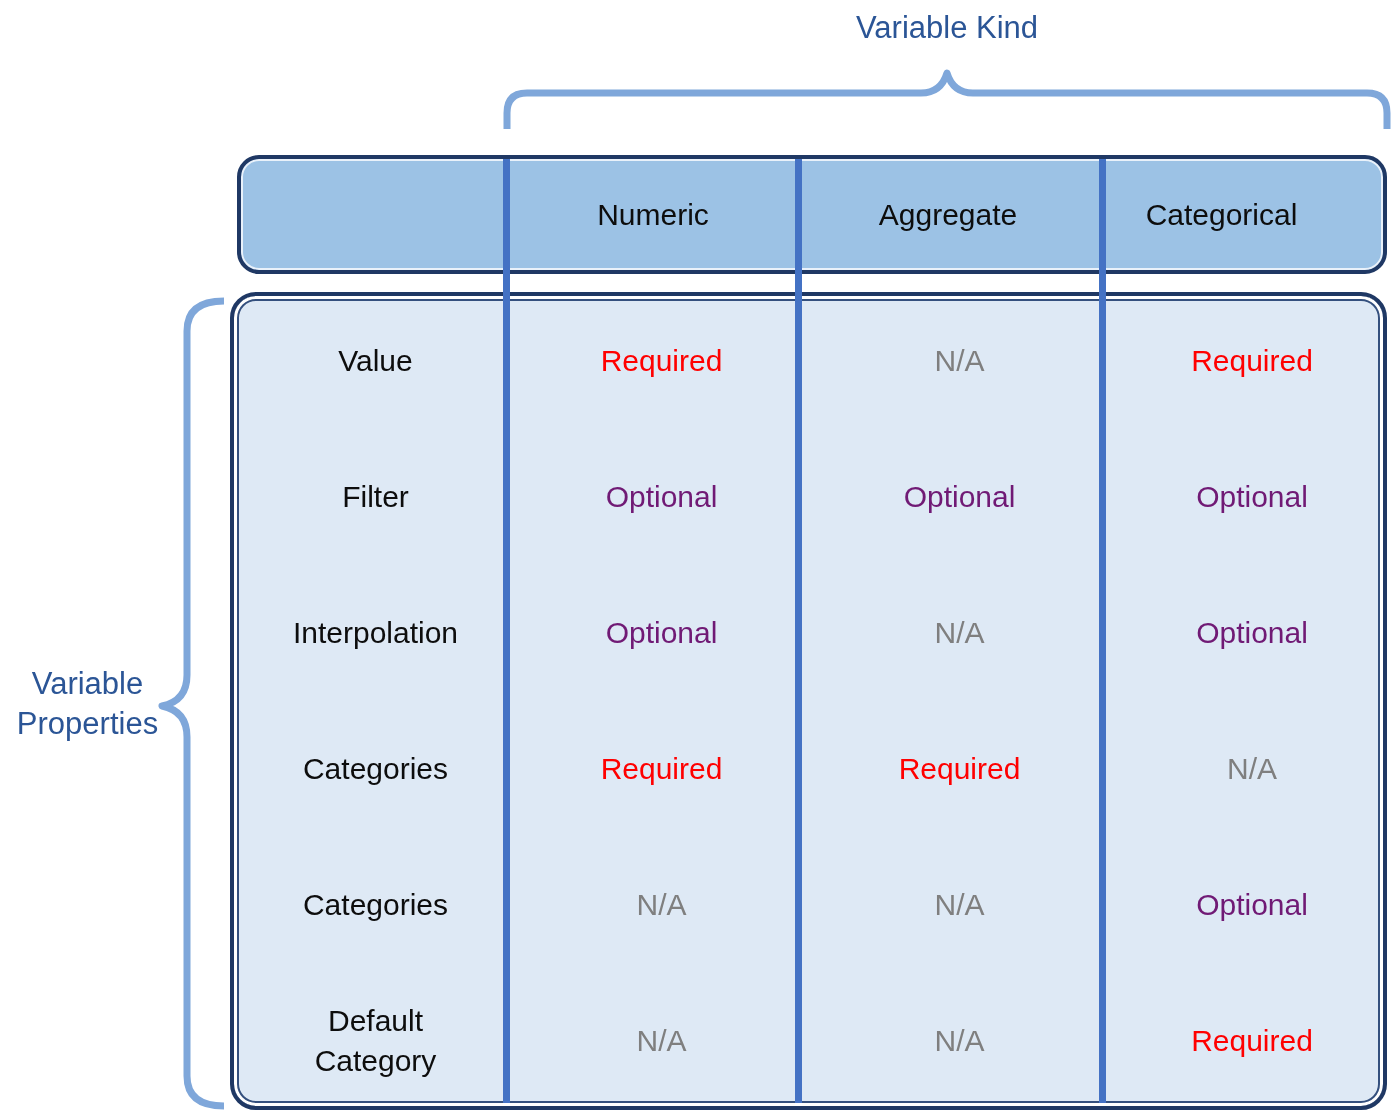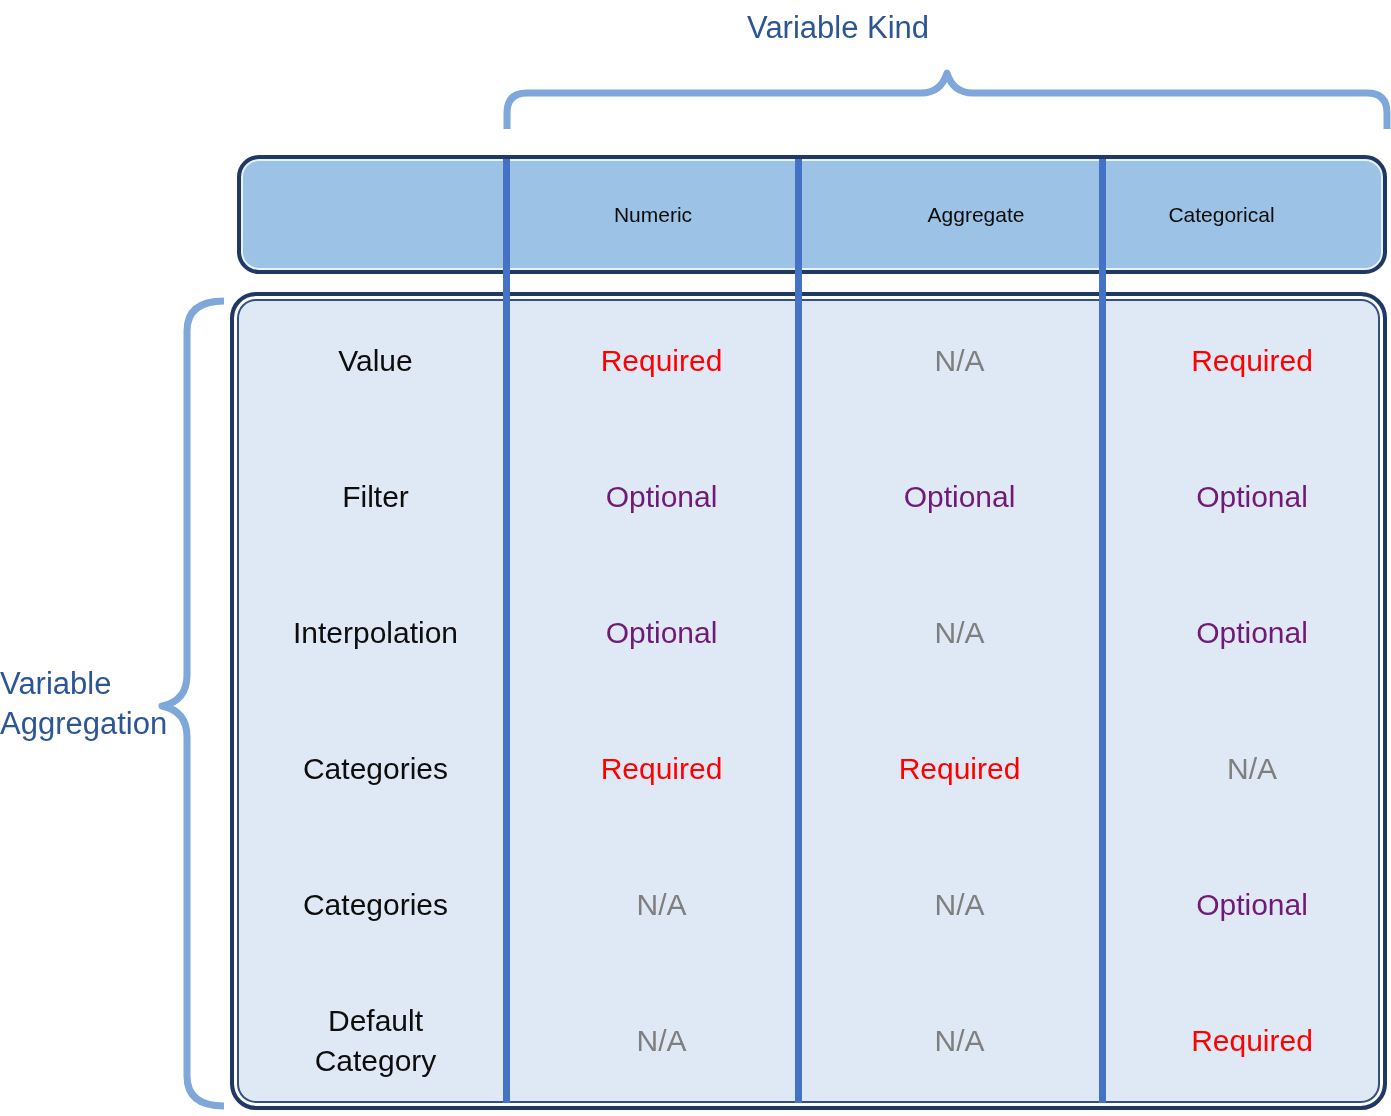--- a/index.html
+++ b/index.html
@@ -2,21 +2,21 @@
 <html><head>
 <meta charset="utf-8">
 <style>
   html,body{margin:0;padding:0;}
   body{
     width:1391px;height:1116px;position:relative;background:#ffffff;
     font-family:"Liberation Sans", sans-serif;overflow:hidden;
   }
   .group-label{
     position:absolute;color:#2B5596;font-size:31px;line-height:40px;
-    text-align:left;font-weight:400;
+    text-align:center;font-weight:400;
   }
   #title-top{left:747px;top:8px;width:400px;}
   #title-left{left:0px;top:664px;width:175px;}
   #braces{position:absolute;left:0;top:0;z-index:5;pointer-events:none;}
   #header-bar{
     position:absolute;left:237px;top:155px;width:1150px;height:119px;
     box-sizing:border-box;background:#9CC2E5;border:4px solid #1F3864;
     border-radius:22px;box-shadow:inset 0 0 0 2px #e9f1fa;z-index:1;
   }
   #body-panel{
@@ -26,24 +26,24 @@
     box-shadow:inset 0 0 0 3px #ffffff, inset 0 0 0 5px #34507E;z-index:1;
   }
   .col-sep{
     position:absolute;top:159px;height:944px;width:7px;background:#4472C4;z-index:2;
   }
   #col-sep-1{left:503px;}
   #col-sep-2{left:795px;}
   #col-sep-3{left:1099px;}
   .header-label{
     position:absolute;top:155px;height:119px;display:flex;align-items:center;
-    justify-content:center;font-size:21px;color:#0d0d0d;z-index:3;
+    justify-content:center;font-size:30px;color:#0d0d0d;z-index:3;
   }
   #header-label-numeric{left:510px;width:286px;}
-  #header-label-aggregate{left:802px;width:292px;padding-left:28px;}
+  #header-label-aggregate{left:802px;width:292px;}
   #header-label-categorical{left:1106px;width:231px;}
   .table-row{
     position:absolute;left:239px;width:1324px;height:136px;display:flex;z-index:3;
   }
   .row-label, .cell{
     display:flex;align-items:center;justify-content:center;
     font-size:30px;text-align:center;box-sizing:border-box;
   }
   .row-label{width:273px;color:#0d0d0d;flex:none;}
   .row-label span{display:inline-block;}
@@ -55,21 +55,21 @@
   [data-type="required"]{color:#FF0000;}
   [data-type="optional"]{color:#701a75;}
   [data-type="na"]{color:#7F7F7F;}
 </style>
 </head>
 <body>
 
 <div id="title-top" class="group-label">Variable Kind</div>
 <div id="title-left" class="group-label">
   <div>Variable</div>
-  <div>Aggregation</div>
+  <div>Properties</div>
 </div>
 
 <svg id="braces" width="1391" height="1116" viewBox="0 0 1391 1116">
   <path d="M 507 129 L 507 113 Q 507 93 527 93 L 921 93 Q 941 93 947 73 Q 953 93 973 93 L 1367 93 Q 1387 93 1387 113 L 1387 129" fill="none" stroke="#7FA7DA" stroke-width="7" stroke-linejoin="round" stroke-linecap="butt"></path>
   <path d="M 224 301 Q 187 301 187 331 L 187 675 Q 187 701 162 706 Q 187 711 187 737 L 187 1076 Q 187 1106 224 1106" fill="none" stroke="#7FA7DA" stroke-width="7" stroke-linejoin="round" stroke-linecap="butt"></path>
 </svg>
 
 <div id="header-bar"></div>
 <div id="body-panel"></div>
 <div id="col-sep-1" class="col-sep"></div>

